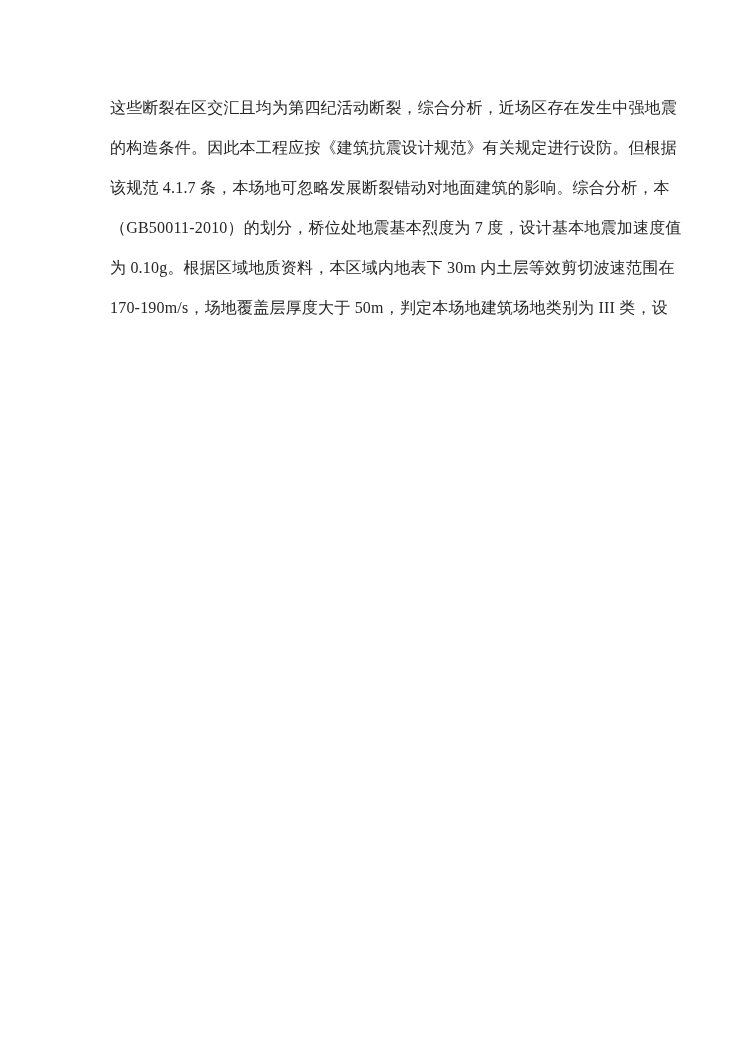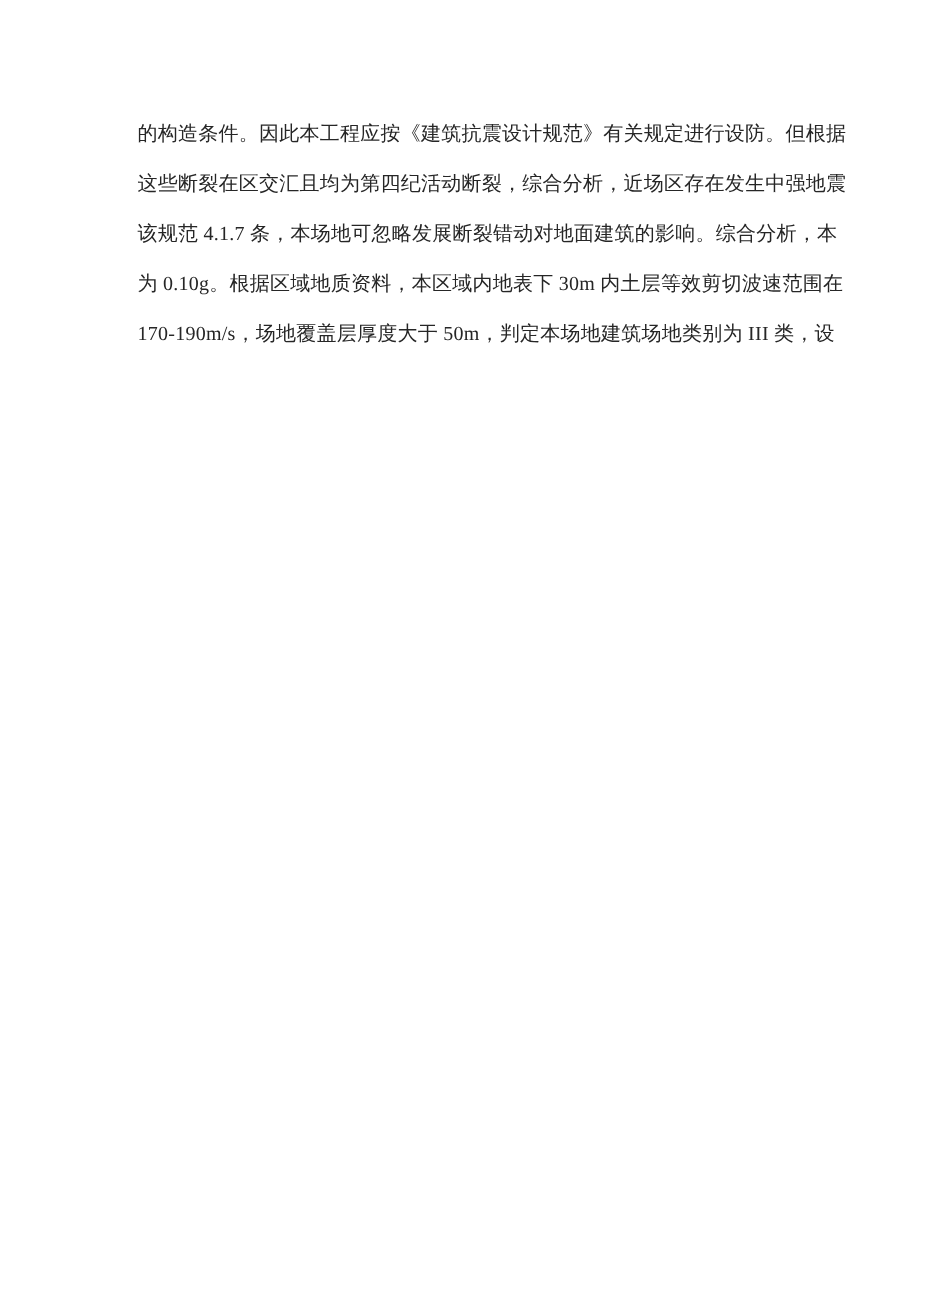--- a/index.html
+++ b/index.html
@@ -48,24 +48,25 @@
     text-indent: 21px;
   }
 </style>
 </head>
 <body>
 
 <div class="page">
   <div class="textblock">
 
     <div class="para">
+      <div class="line">这些断裂在区交汇且均为第四纪活动断裂，综合分析，近场区存在发生中强地震</div>
       <div class="line">的构造条件。因此本工程应按《建筑抗震设计规范》有关规定进行设防。但根据</div>
-      <div class="line">这些断裂在区交汇且均为第四纪活动断裂，综合分析，近场区存在发生中强地震</div>
       <div class="line">该规范 4.1.7 条，本场地可忽略发展断裂错动对地面建筑的影响。综合分析，本</div>
     </div>
 
     <div class="para">
+      <div class="line">（GB50011-2010）的划分，桥位处地震基本烈度为 7 度，设计基本地震加速度值</div>
       <div class="line">为 0.10g。根据区域地质资料，本区域内地表下 30m 内土层等效剪切波速范围在</div>
       <div class="line">170-190m/s，场地覆盖层厚度大于 50m，判定本场地建筑场地类别为 III 类，设</div>
     </div>
 
   </div>
 </div>
 
 </body></html>

